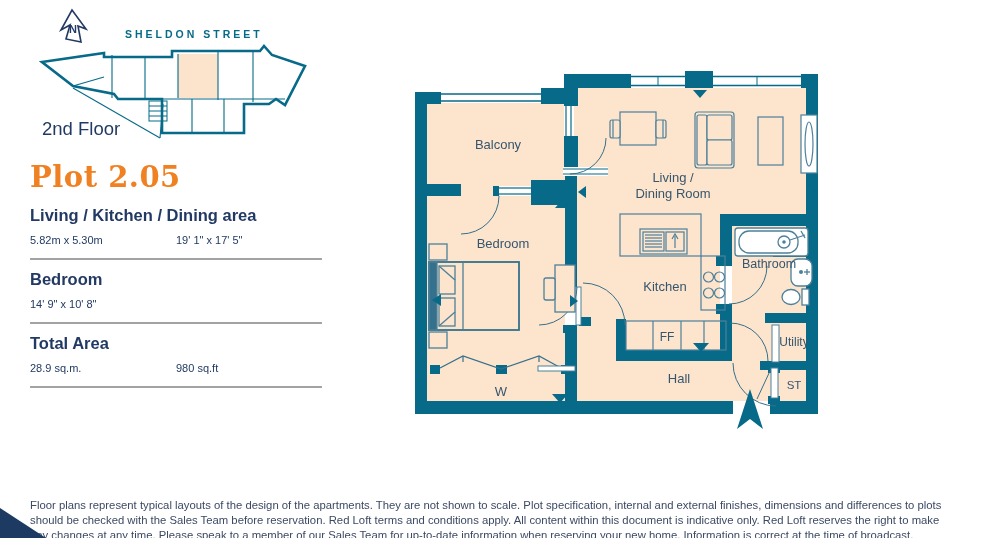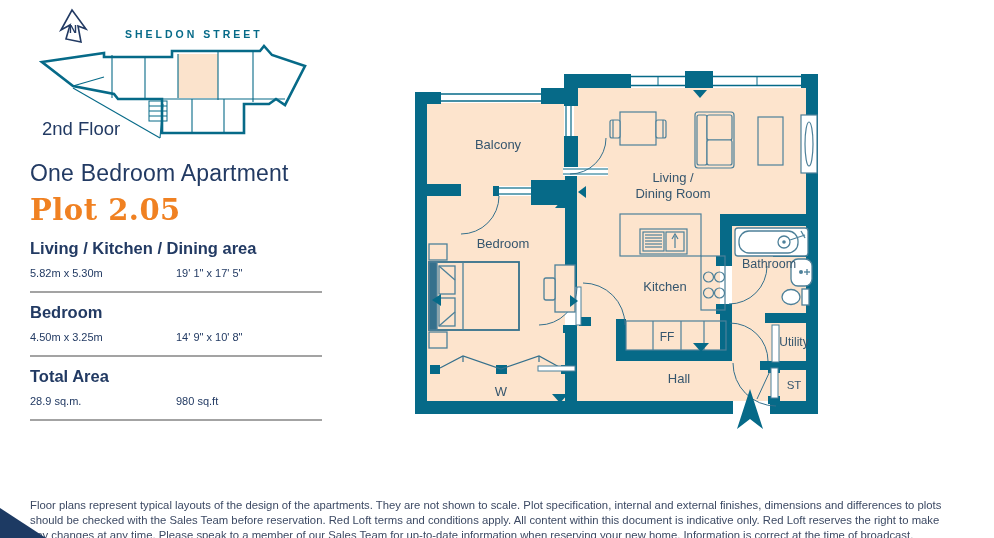--- a/index.html
+++ b/index.html
@@ -61,35 +61,33 @@
         <rect x="137" y="97" width="18" height="20"></rect>
         <line x1="137" y1="102" x2="155" y2="102"></line>
         <line x1="137" y1="107" x2="155" y2="107"></line>
         <line x1="137" y1="112" x2="155" y2="112"></line>
       </g>
     </g>
     <text x="30" y="131" font-size="18.5" fill="#223a63">2nd Floor</text>
   </svg>
 
   <div class="info">
-    <div class="title">One Bedroom Apartment</div>
     <div class="plot">Plot 2.05</div>
 
     <div class="spec">
       <div class="name">Living / Kitchen / Dining area</div>
       <div class="vals">
         <span class="metric">5.82m x 5.30m</span>
         <span class="imperial">19' 1" x 17' 5"</span>
       </div>
     </div>
 
     <div class="spec">
       <div class="name">Bedroom</div>
       <div class="vals">
-        <span class="metric">4.50m x 3.25m</span>
         <span class="imperial">14' 9" x 10' 8"</span>
       </div>
     </div>
 
     <div class="spec">
       <div class="name">Total Area</div>
       <div class="vals">
         <span class="metric">28.9 sq.m.</span>
         <span class="imperial">980 sq.ft</span>
       </div>

